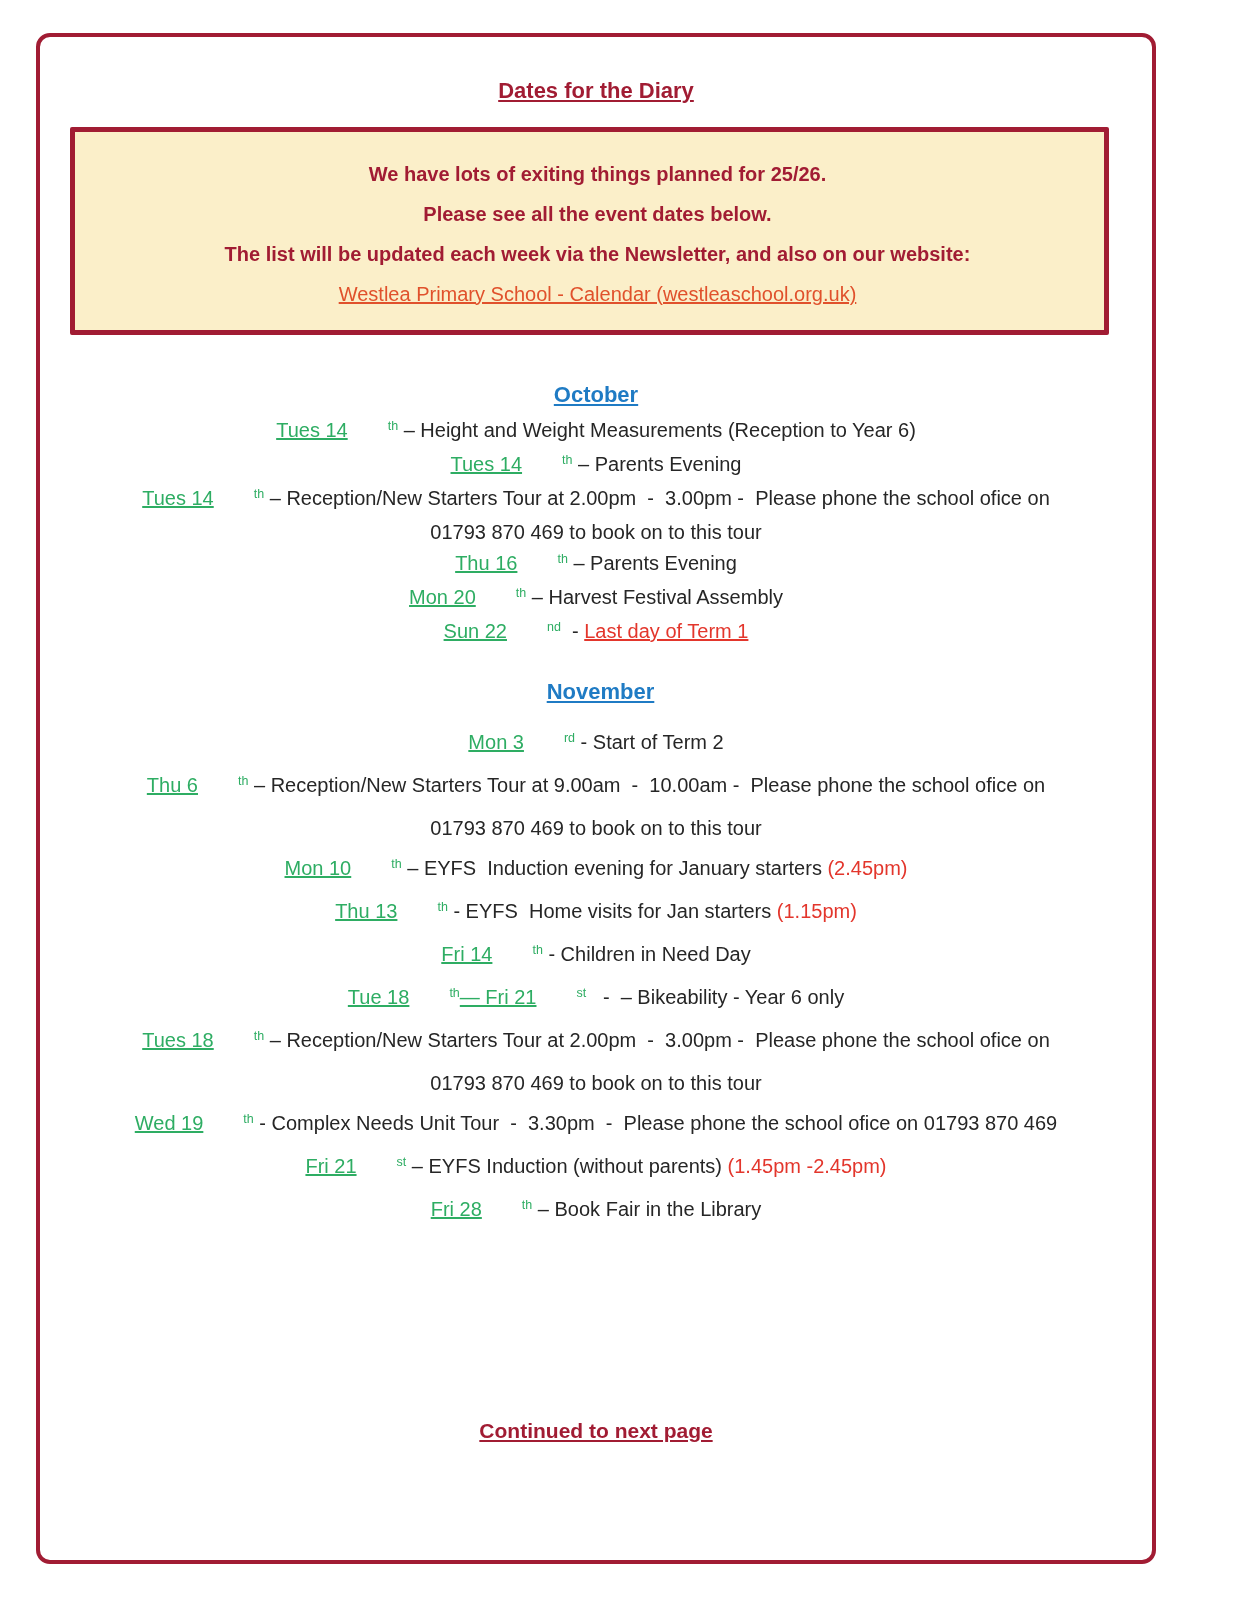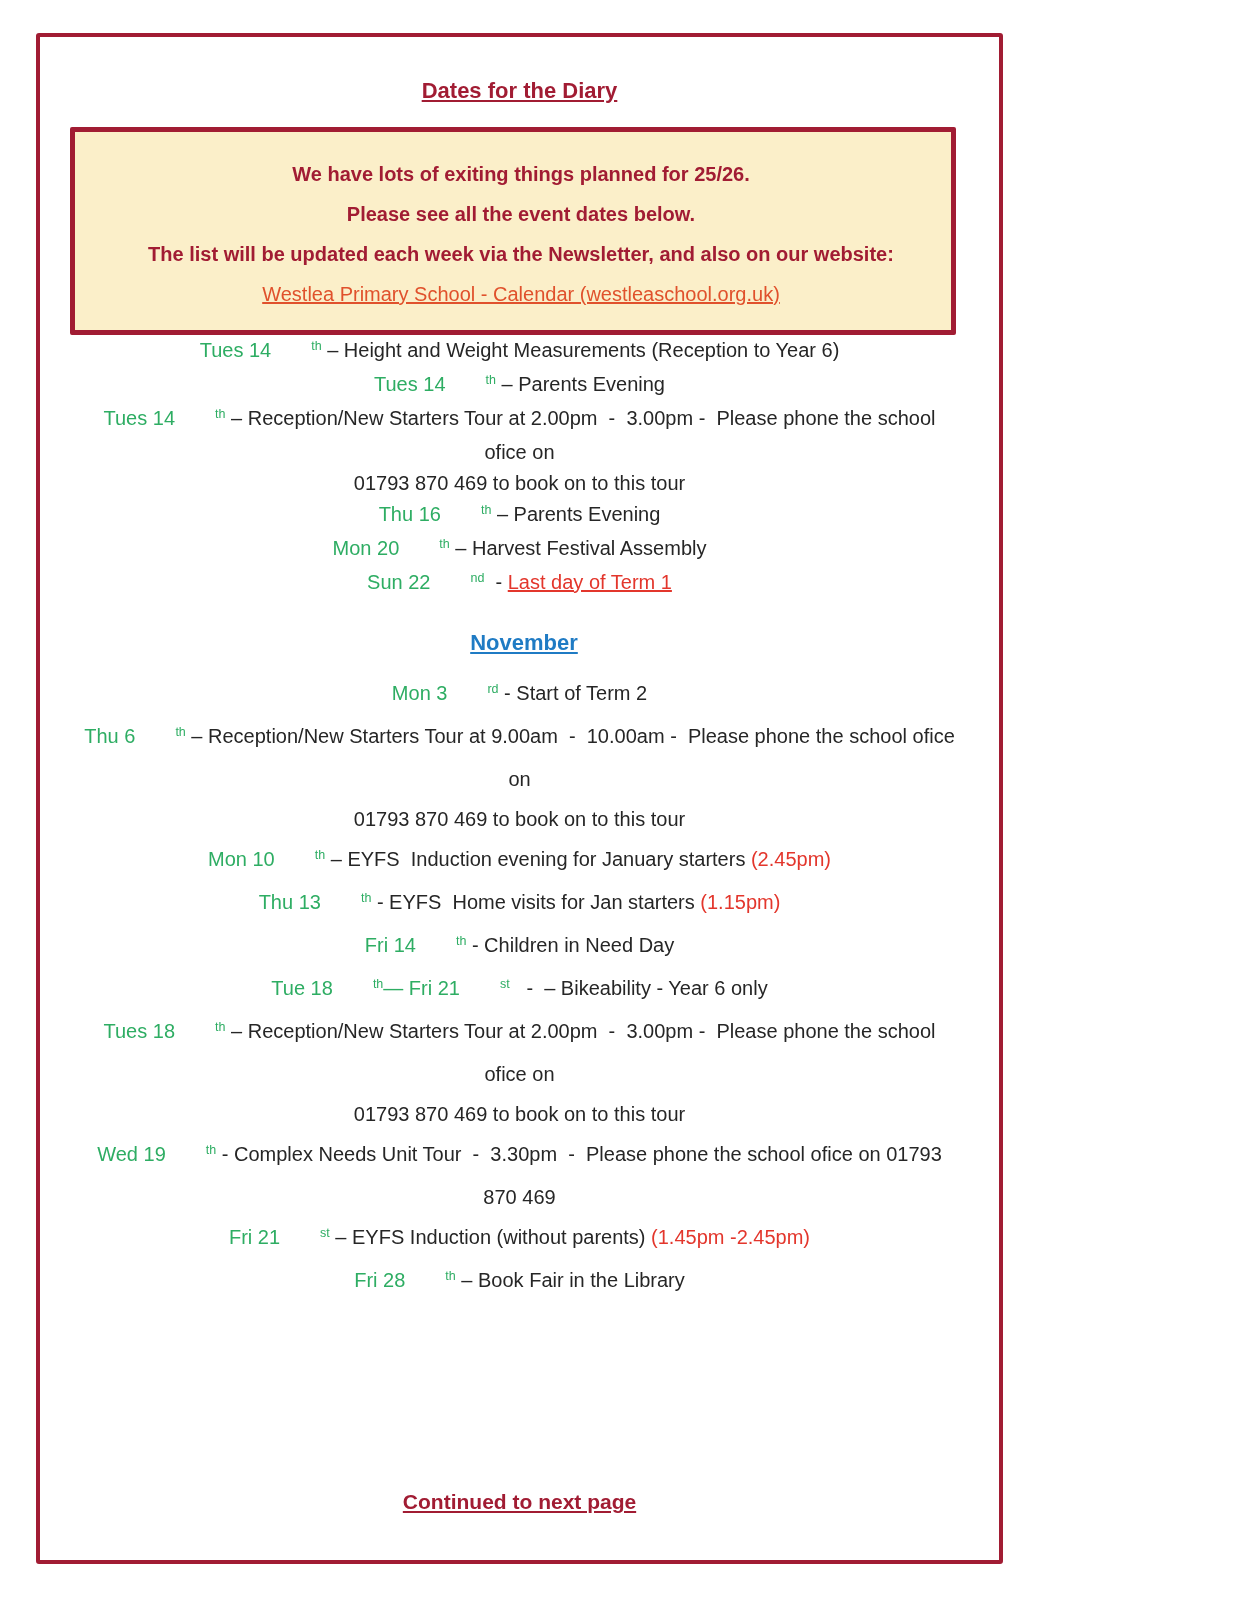--- a/index.html
+++ b/index.html
@@ -11,22 +11,22 @@
     --orange:#E0512C;
     --ink:#262626;
   }
   *{box-sizing:border-box;}
   html,body{margin:0;padding:0;}
   body{
     width:1236px;height:1600px;background:#ffffff;position:relative;
     font-family:"Liberation Sans", sans-serif;color:var(--ink);
   }
   .page-border{
-    position:absolute;left:36px;top:33px;width:967px;height:1531px;
-    border:4px solid var(--brand);border-radius:3px;text-align:center;
+    position:absolute;left:36px;top:33px;width:1120px;height:1531px;
+    border:4px solid var(--brand);border-radius:14px;text-align:center;
   }
   .diary-title{
     margin-top:40px;font-size:22px;font-weight:bold;color:var(--brand);
     text-decoration:underline;line-height:28px;
   }
   .notice-box{
     margin:22px 43px 0 30px;background:var(--cream);
     border:5px solid var(--brand);border-radius:2px;
     padding:22px 12px 16px 28px;
   }
@@ -41,21 +41,21 @@
   .month-heading{
     margin:46px 0 6px 0;font-size:22px;font-weight:bold;color:var(--blue);
     text-decoration:underline;line-height:28px;
   }
   section[data-month="November"] .month-heading{margin-top:28px;margin-bottom:10px;padding-left:9px;}
   .event-list{padding:0 40px;}
   .event-list.loose{padding-top:6px;}
   .line{white-space:pre-wrap;font-size:20px;}
   .tight .line{line-height:31px;}
   .loose .line{line-height:40px;}
-  .seg-d{color:var(--green);}
+  .seg-d{color:var(--green);text-decoration:underline;}
   .seg-s{color:var(--green);font-size:12.5px;position:relative;top:-7px;padding-left:40px;}
   .seg-p{color:var(--ink);}
   .seg-r{color:var(--red);}
   .seg-u{color:var(--red);text-decoration:underline;}
   .continued-note{
     margin-top:186px;font-size:21px;font-weight:bold;color:var(--brand);
     text-decoration:underline;line-height:26px;
   }
 </style>
 </head>
@@ -69,20 +69,21 @@
     <div class="notice-line">We have lots of exiting things planned for 25/26.</div>
     <div class="notice-line">Please see all the event dates below.</div>
     <div class="notice-line">The list will be updated each week via the Newsletter, and also on our website:</div>
     <div>
       <span class="notice-link">Westlea Primary School - Calendar (westleaschool.org.uk)</span>
     </div>
   </div>
 
   <div id="events-area">
       <section data-month="October">
+        <div class="month-heading">October</div>
         <div class="event-list tight">
           <div class="event">
             <div class="line"><span class="seg-d">Tues 14</span><span class="seg-s">th</span><span class="seg-p"> – Height and Weight Measurements (Reception to Year 6)</span></div>
           </div>
           <div class="event">
             <div class="line"><span class="seg-d">Tues 14</span><span class="seg-s">th</span><span class="seg-p"> – Parents Evening</span></div>
           </div>
           <div class="event">
             <div class="line"><span class="seg-d">Tues 14</span><span class="seg-s">th</span><span class="seg-p"> – Reception/New Starters Tour at 2.00pm  -  3.00pm -  Please phone the school ofice on</span></div>
             <div class="line"><span class="seg-p">01793 870 469 to book on to this tour</span></div>

